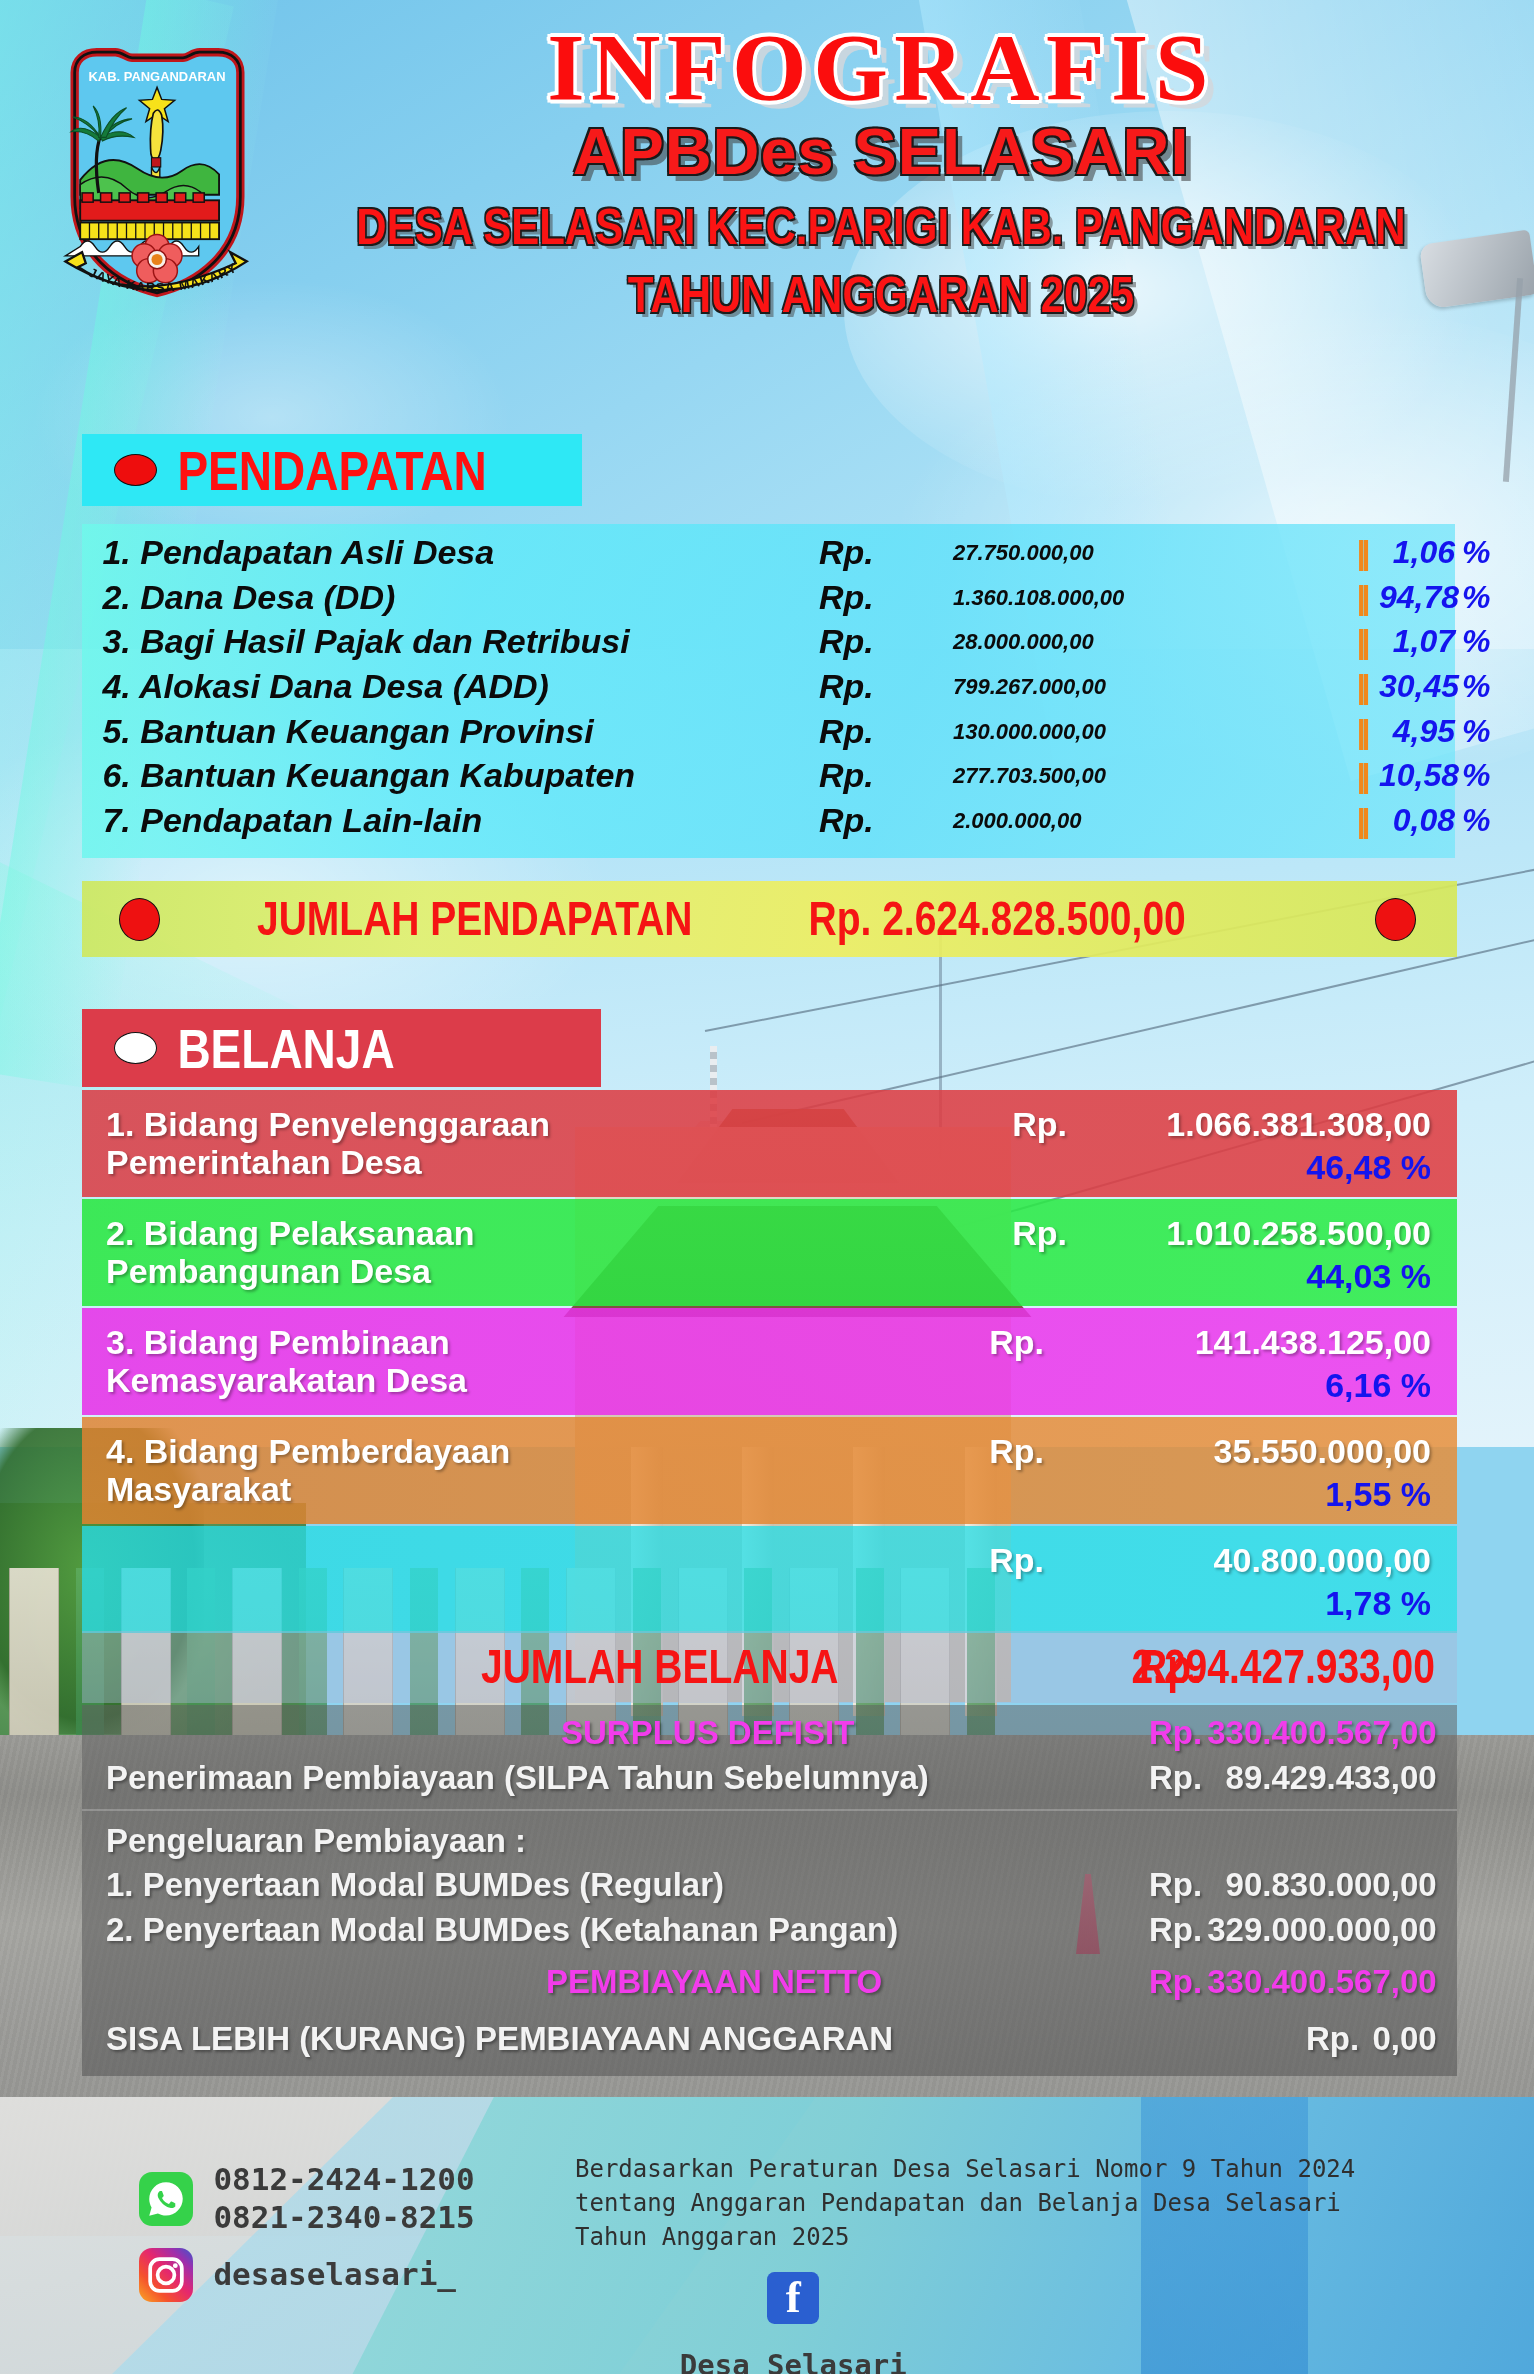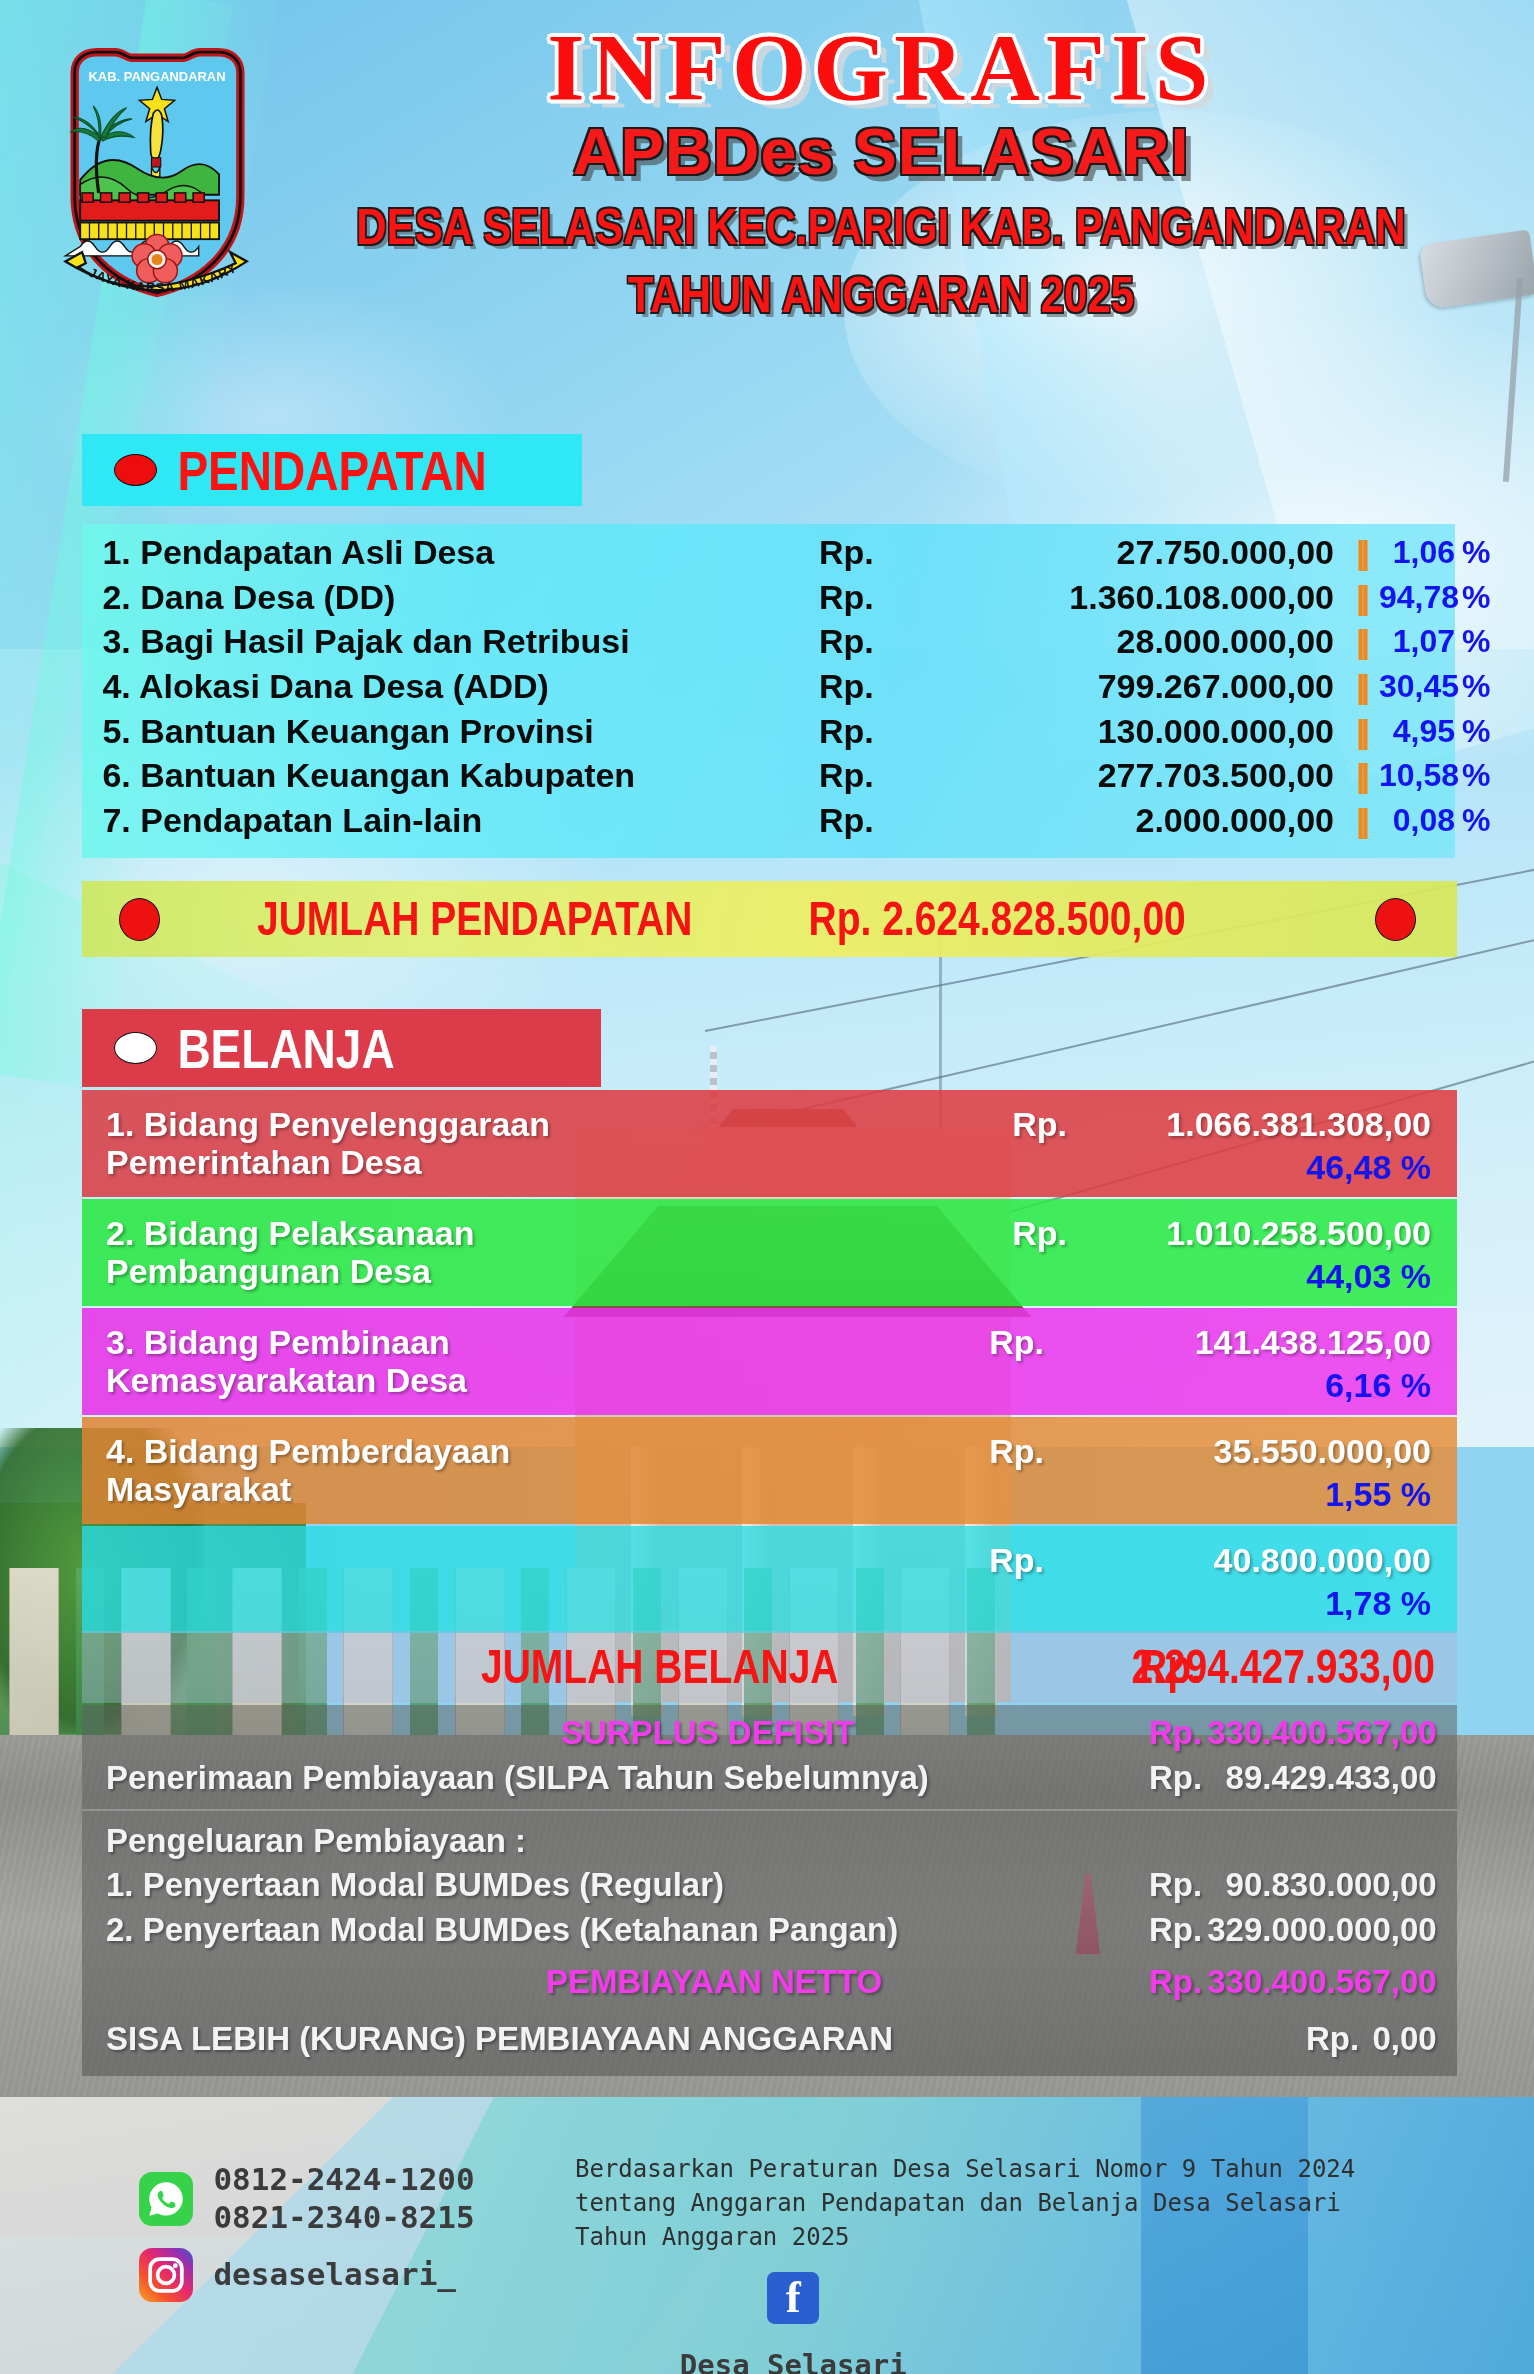--- a/index.html
+++ b/index.html
@@ -124,24 +124,24 @@
   .dot-red{background:#ee0d0d;}
   .dot-white{background:#ffffff;}
   .tab-label{font-size:46px;font-weight:bold;letter-spacing:0px;transform:scaleY(1.22);transform-origin:center left;}
   .lbl-pendapatan{color:#ff1111;}
   .lbl-belanja{color:#ffffff;}
 
   
   #panel-pendapatan{position:absolute;left:82px;top:524px;width:1373px;height:334px;
     background:linear-gradient(105deg,rgba(110,250,235,.80) 0%,rgba(90,235,250,.78) 28%,rgba(95,225,250,.80) 60%,rgba(120,230,250,.78) 100%);
     z-index:6;}
-  .inc-row{position:absolute;left:0;width:100%;height:43px;display:flex;align-items:center;}
+  .inc-row{position:absolute;left:0;width:100%;height:43px;display:flex;align-items:center;font-style:italic;}
   .inc-name{position:absolute;left:20.4px;font-size:34px;font-weight:bold;color:#0b0b0b;white-space:nowrap;}
   .inc-rp{position:absolute;left:737px;font-size:34px;font-weight:bold;color:#0b0b0b;}
-  .inc-amt{position:absolute;left:835px;width:417px;text-align:right;font-size:34px;font-weight:bold;color:#0b0b0b;}
+  .inc-amt{position:absolute;left:871px;width:417px;font-size:22px;font-weight:bold;color:#0b0b0b;}
   .inc-bars{position:absolute;left:1274px;font-size:33px;font-weight:bold;color:#f0881c;letter-spacing:-4.6px;}
   .inc-pct{position:absolute;left:1297px;width:76px;text-align:right;font-size:32px;font-weight:bold;color:#1414ee;}
   .inc-pctsym{position:absolute;left:1380px;font-size:32px;font-weight:bold;color:#1414ee;}
 
   
   #jumlah-pendapatan{position:absolute;left:82px;top:881px;width:1375px;height:76px;z-index:6;
     background:linear-gradient(95deg,rgba(206,232,96,.92) 0%,rgba(226,240,110,.92) 25%,rgba(238,238,96,.92) 55%,rgba(214,232,90,.92) 100%);
     display:flex;align-items:center;}
   .jp-dot{width:39px;height:41px;border-radius:50%;background:#ee1111;border:1.9px solid #111;}
   .jp-label{font-size:39px;font-weight:bold;color:#f51414;letter-spacing:0;transform:scaleY(1.25);}

